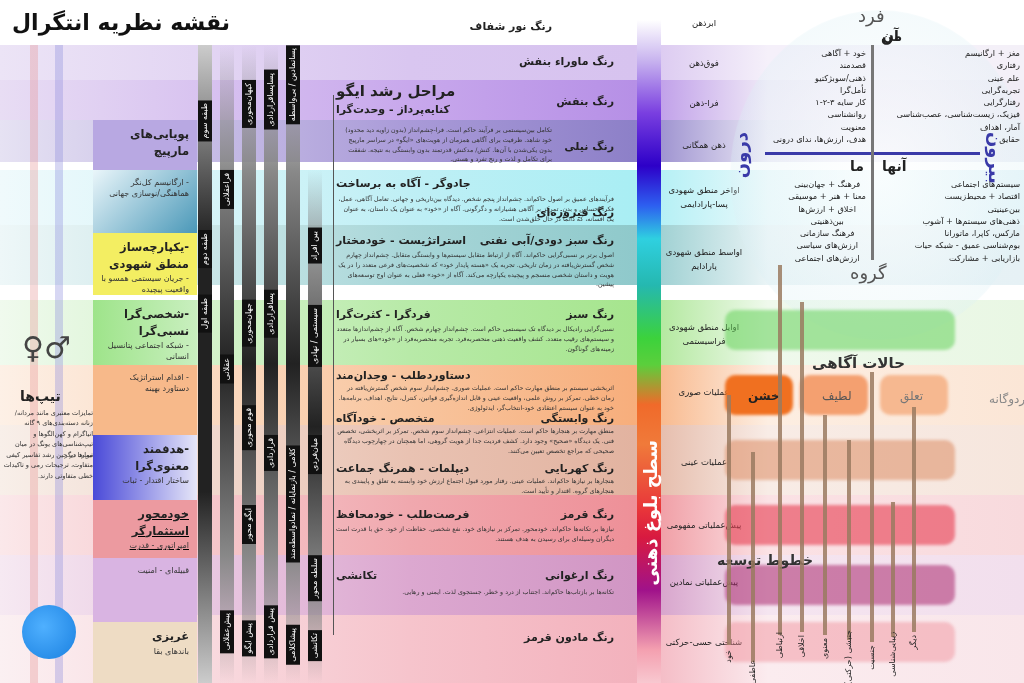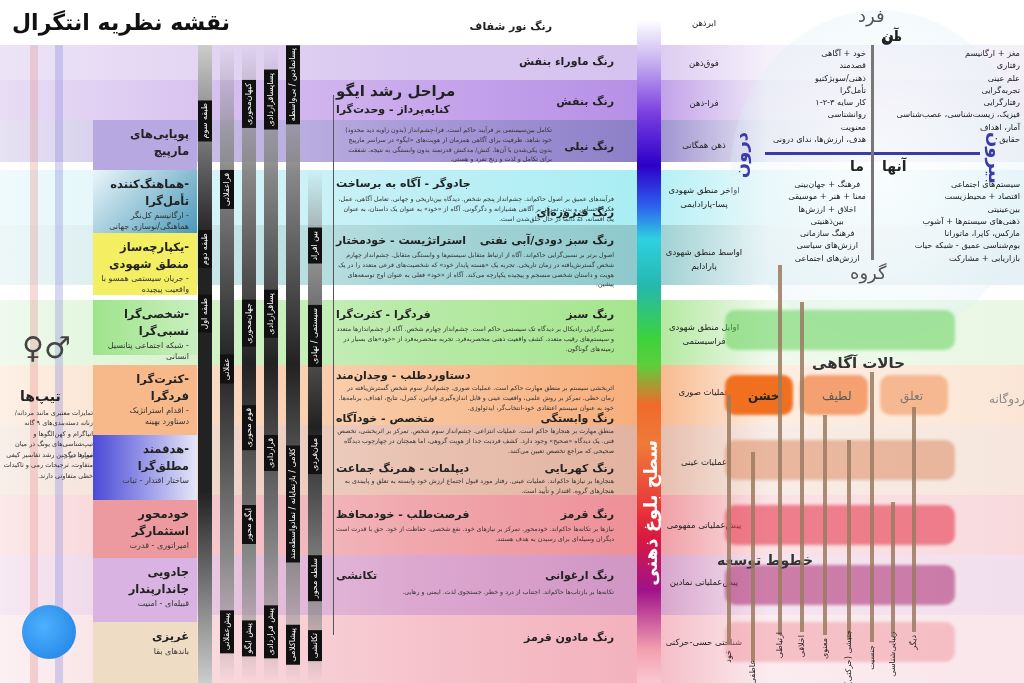--- a/index.html
+++ b/index.html
@@ -68,45 +68,42 @@
 
 <div class="abs" style="left:30px;top:45px;width:8px;height:638px;background:rgba(230,150,150,.35);"></div>
 <div class="abs" style="left:55px;top:45px;width:8px;height:638px;background:rgba(140,140,220,.35);"></div>
 
 <div id="title" class="abs">نقشه نظریه انتگرال</div>
 
 <div class="type-cell" style="top:120px;height:50px;background:#b8a8e2;">
   <div class="t1">پویایی‌های مارپیچ</div>
 </div>
 <div class="type-cell" style="top:170px;height:63px;background:linear-gradient(135deg,#eaf6fa,#4a98b8);">
-  <div class="t1">-هماهنگ‌کننده تأمل‌گرا</div>
   <div class="t2">- ارگانیسم کل‌نگر هماهنگی/نوسازی جهانی</div>
 </div>
 <div class="type-cell" style="top:233px;height:62px;background:#f3ee62;">
   <div class="t1">-یکپارچه‌ساز منطق شهودی</div>
   <div class="t2">- جریان سیستمی همسو با واقعیت پیچیده</div>
 </div>
-<div class="type-cell" style="top:300px;height:55px;background:linear-gradient(90deg,#9ee48a,#c9efbf);">
+<div class="type-cell" style="top:300px;height:65px;background:linear-gradient(90deg,#9ee48a,#c9efbf);">
   <div class="t1">-شخصی‌گرا نسبی‌گرا</div>
   <div class="t2">- شبکه اجتماعی پتانسیل انسانی</div>
 </div>
 <div class="type-cell" style="top:365px;height:70px;background:#f7b98a;">
-  <div class="t1">-کثرت‌گرا فردگرا</div>
   <div class="t2">- اقدام استراتژیک دستاورد بهینه</div>
 </div>
 <div class="type-cell" style="top:435px;height:65px;background:linear-gradient(90deg,#4a4ad8,#e6e6f8);">
-  <div class="t1">-هدفمند مطلق‌گرا</div>
+  <div class="t1">-هدفمند معنوی‌گرا</div>
   <div class="t2">ساختار اقتدار - ثبات</div>
 </div>
-<div class="type-cell" style="top:500px;height:74px;background:#ec9aa0;">
+<div class="type-cell" style="top:500px;height:74px;background:#ec9aa0;text-decoration:underline;">
   <div class="t1">خودمحور استثمارگر</div>
   <div class="t2">امپراتوری - قدرت</div>
 </div>
 <div class="type-cell" style="top:558px;height:64px;background:#d9b4e2;">
-  <div class="t1">جادویی جاندارپندار</div>
   <div class="t2">قبیله‌ای - امنیت</div>
 </div>
 <div class="type-cell" style="top:622px;height:61px;background:#eedcc4;">
   <div class="t1">غریزی</div>
   <div class="t2">باندهای بقا</div>
 </div>
 
 <div class="abs" style="left:22px;top:330px;font-size:30px;color:#444;">♀♂</div>
 <div class="abs" style="left:20px;top:388px;font-size:14px;font-weight:bold;color:#222;direction:rtl;">تیپ‌ها</div>
 <div class="abs rtl" style="left:3px;top:408px;width:90px;font-size:6.5px;color:#333;line-height:1.6;">تمایزات معتبری مانند مردانه/زنانه دسته‌بندی‌های ۹ گانه انیاگرام و کهن‌الگوها و تیپ‌شناسی‌های یونگ در میان موارد دیگر.</div>

